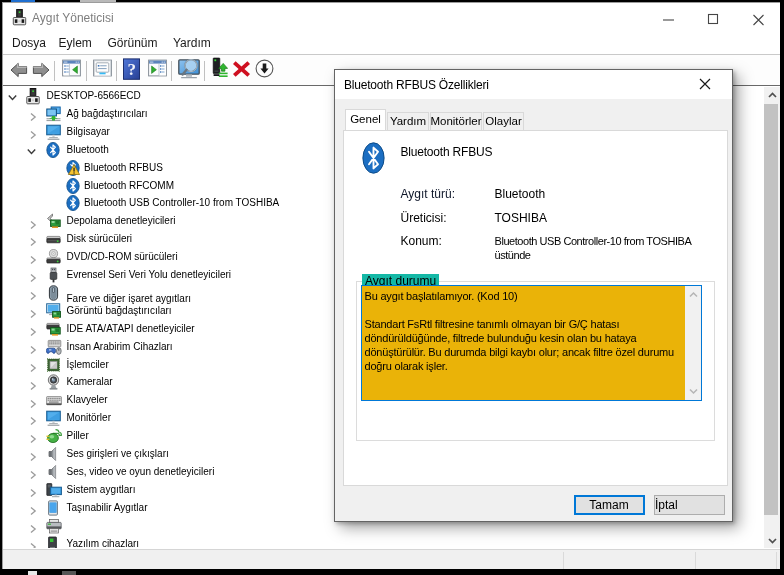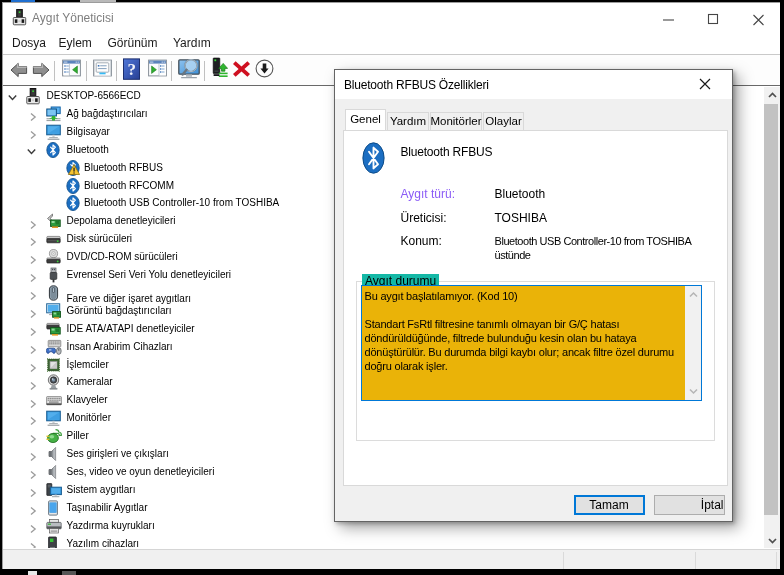--- a/index.html
+++ b/index.html
@@ -437,21 +437,20 @@
           </svg></div>
         <div class="abs" style="left:43px;top:431.1px"><svg width="16" height="16" viewBox="0 0 16 16">
 <rect x="3.4" y="1.4" width="9.2" height="3.4" fill="#e8e8e8" stroke="#5a5a5a" stroke-width="0.7"></rect>
 <rect x="0.8" y="4.4" width="14.4" height="6.4" rx="0.8" fill="#b9bdc1" stroke="#4a4e52" stroke-width="0.7"></rect>
 <rect x="2" y="5.6" width="3" height="1.2" fill="#35b335"></rect>
 <rect x="0.8" y="8.4" width="14.4" height="2.4" fill="#56595c"></rect>
 <rect x="3.4" y="10.6" width="9.2" height="4.4" fill="#f2f2f2" stroke="#5a5a5a" stroke-width="0.7"></rect>
 <rect x="4.6" y="11.8" width="6.8" height="0.8" fill="#9a9a9a"></rect>
 <rect x="4.6" y="13.2" width="6.8" height="0.8" fill="#9a9a9a"></rect>
 </svg></div>
-        <div class="abs treetxt" style="left:63.5px;top:430.1px">Yazdırma kuyrukları</div>
 <div class="abs" style="left:25px;top:451.2px"><svg width="10" height="10" viewBox="0 0 10 10">
             <path d="M3 1.4 L7.2 5 L3 8.6" fill="none" stroke="#9b9b9b" stroke-width="1.3"></path>
           </svg></div>
         <div class="abs" style="left:43px;top:449.0px"><svg width="13" height="16" viewBox="0 0 13 16">
 <rect x="2.6" y="1" width="7.8" height="14" rx="0.6" fill="#3e4246" stroke="#1e2022" stroke-width="0.8"></rect>
 <rect x="4" y="2.6" width="3.4" height="3.4" fill="#35c435"></rect>
 <rect x="4" y="11" width="5" height="1.1" fill="#7a7e82"></rect>
 <rect x="4" y="12.8" width="5" height="1.1" fill="#7a7e82"></rect>
 </svg></div>
         <div class="abs treetxt" style="left:63.5px;top:448.0px">Yazılım cihazları</div>
@@ -499,21 +498,21 @@
    <div class="abs" style="left:148px;top:45px;width:41px;text-align:center;font-size:11.5px;color:#000;z-index:2">Olaylar</div>
 
    <div class="abs" style="left:7.5px;top:59.5px;width:385px;height:356px;background:#fff;border:1px solid #d9d9d9;z-index:2"></div>
 
    <div class="abs" style="left:27px;top:72px;z-index:3"><svg width="23" height="32" viewBox="0 0 23 32">
      <ellipse cx="11.5" cy="16" rx="10.6" ry="15.2" fill="#1b6ec2" stroke="#0e4c88" stroke-width="1"></ellipse>
      <path d="M11.5 5.6 L11.5 26.4 M7 9.8 L16 22.2 M16 9.8 L7 22.2 M11.5 5.6 L16 9.8 M11.5 26.4 L16 22.2" stroke="#fff" stroke-width="1.9" fill="none" stroke-linecap="round" stroke-linejoin="round"></path>
    </svg></div>
    <div class="abs" style="left:65.5px;top:75px;font-size:12px;color:#000;letter-spacing:-0.2px;z-index:3">Bluetooth RFBUS</div>
 
-   <div class="abs" style="left:65.5px;top:116.5px;font-size:12px;color:#8b5cf6;z-index:3">Aygıt türü:</div>
+   <div class="abs" style="left:65.5px;top:116.5px;font-size:12px;color:#0f172a;z-index:3">Aygıt türü:</div>
    <div class="abs" style="left:159.5px;top:116.5px;font-size:12px;color:#000;z-index:3">Bluetooth</div>
    <div class="abs" style="left:65.5px;top:140.5px;font-size:12px;color:#000;z-index:3">Üreticisi:</div>
    <div class="abs" style="left:159.5px;top:140.5px;font-size:12px;color:#000;z-index:3">TOSHIBA</div>
    <div class="abs" style="left:65.5px;top:163.5px;font-size:12px;color:#000;z-index:3">Konum:</div>
    <div class="abs" style="left:159.5px;top:163.5px;font-size:11px;color:#000;line-height:14px;z-index:3;white-space:nowrap;letter-spacing:-0.45px">Bluetooth USB Controller-10 from TOSHIBA<br>üstünde</div>
 
    <div class="abs" style="left:20.5px;top:210.5px;width:359px;height:160px;border:1px solid #dcdcdc;z-index:3"></div>
    <div class="abs" style="left:27px;top:204px;background:#14b8a6;padding:0 3px;font-size:12px;color:#000;z-index:4">Aygıt durumu</div>
 
    <div class="abs" style="left:25.5px;top:215px;width:341.5px;height:115.5px;background:#eab308;border:1px solid #0078d7;z-index:5">
@@ -522,15 +521,15 @@
        <svg class="abs" style="left:4px;top:5px" width="9" height="8" viewBox="0 0 9 8">
             <path d="M1 5.5 L4.5 2 L8 5.5" fill="none" stroke="#b5b5b5" stroke-width="1.5"></path>
           </svg>
        <svg class="abs" style="left:4px;top:101px" width="9" height="8" viewBox="0 0 9 8">
             <path d="M1 2.5 L4.5 6 L8 2.5" fill="none" stroke="#b5b5b5" stroke-width="1.5"></path>
           </svg>
      </div>
    </div>
 
    <div class="abs" style="left:238.5px;top:425px;width:71px;height:20px;background:#e1e1e1;border:2px solid #0078d7;font-size:12px;color:#000;text-align:center;line-height:16px;z-index:3">Tamam</div>
-   <div class="abs" style="left:319px;top:425px;width:70.5px;height:20px;background:#e1e1e1;border:1px solid #adadad;font-size:12px;color:#000;text-align:right;line-height:18px;z-index:3">İptal</div>
+   <div class="abs" style="left:319px;top:425px;width:70.5px;height:20px;background:#e1e1e1;border:1px solid #adadad;font-size:12px;color:#000;text-align:left;line-height:18px;z-index:3">İptal</div>
  </div>
 
 </div>
 </body></html>

